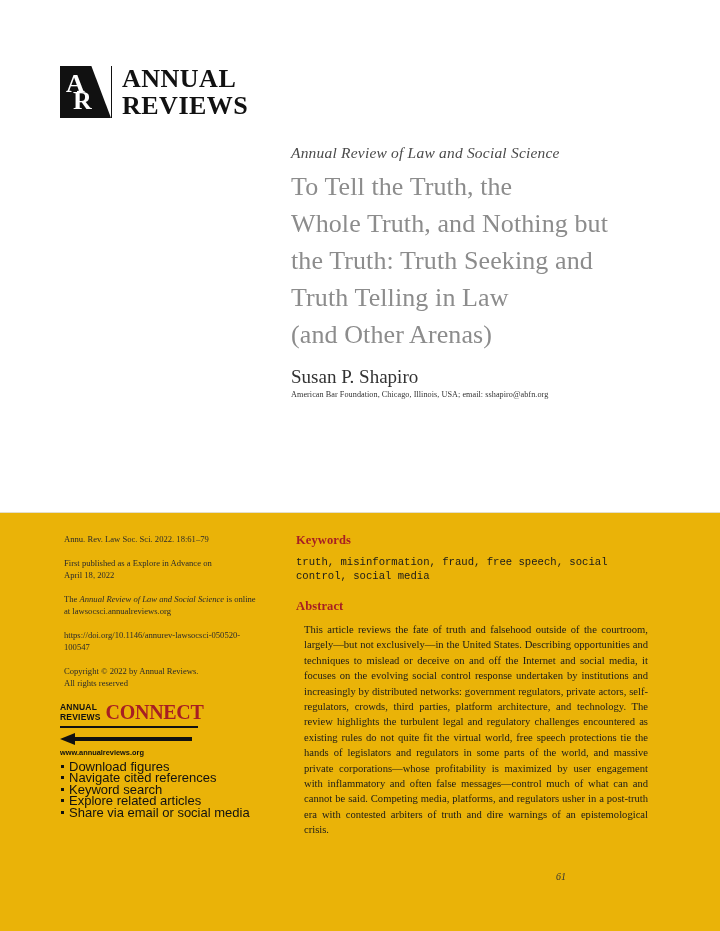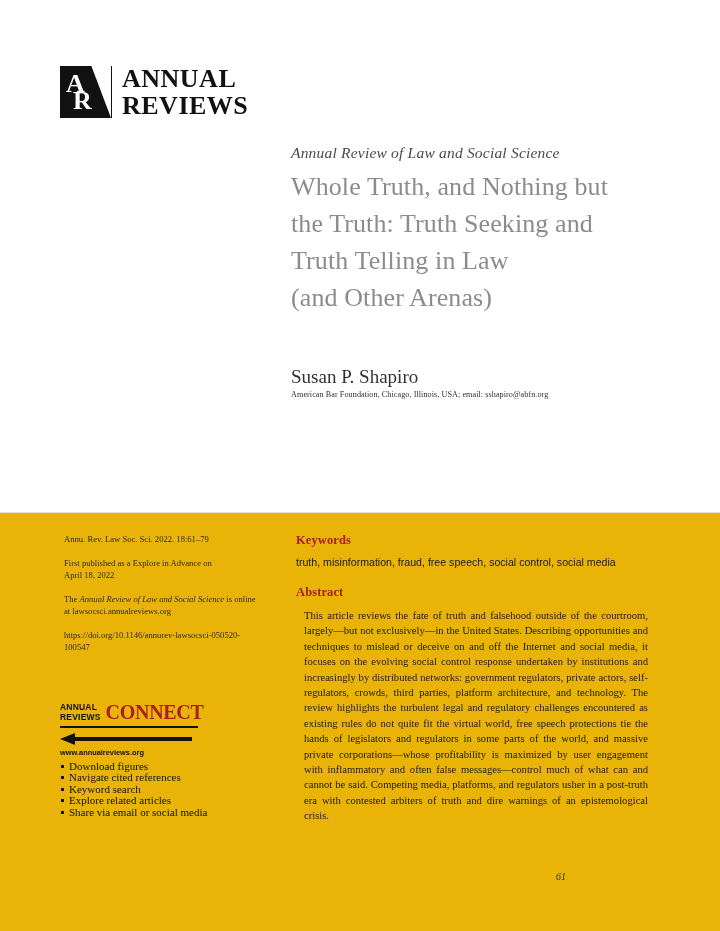--- a/index.html
+++ b/index.html
@@ -218,22 +218,22 @@
     margin-top: 3px;
     font-family: "Liberation Sans", sans-serif;
     font-size: 7.4px;
     font-weight: bold;
     color: #111111;
   }
   .connect-list {
     margin: 4px 0 0 0;
     padding: 0;
     list-style: none;
-    font-family: Liberation Serif, serif;
-    font-size: 11px;
+    font-family: Liberation Sans, sans-serif;
+    font-size: 13px;
     line-height: 11.5px;
     color: #111111;
   }
   .connect-list li {
     position: relative;
     padding-left: 9px;
   }
   .connect-list li::before {
     content: "";
     position: absolute;
@@ -252,21 +252,21 @@
   }
   .sec-head {
     font-family: "Liberation Serif", serif;
     font-weight: bold;
     font-size: 12.5px;
     color: #a71f23;
     margin: 0 0 7px 0;
     letter-spacing: 0.1px;
   }
   .keywords-text {
-    font-family: Liberation Sans, sans-serif;
+    font-family: Liberation Mono, monospace;
     font-size: 10.6px;
     line-height: 14px;
     color: #1a1a1a;
     margin: 0 0 16px 0;
   }
   .abstract-text {
     font-family: "Liberation Serif", serif;
     font-size: 10.6px;
     line-height: 15.4px;
     color: #1a1a1a;
@@ -306,20 +306,21 @@
       </div>
       <div class="logo-text">
         <div class="l1">ANNUAL</div>
         <div class="l2">REVIEWS</div>
       </div>
     </div>
 
     <div class="journal-name">Annual Review of Law and Social Science</div>
 
     <div class="paper-title">
+      <div>To Tell the Truth, the</div>
       <div>Whole Truth, and Nothing but</div>
       <div>the Truth: Truth Seeking and</div>
       <div>Truth Telling in Law</div>
       <div>(and Other Arenas)</div>
     </div>
 
     <div class="author">Susan P. Shapiro</div>
     <div class="affiliation">American Bar Foundation, Chicago, Illinois, USA; email: sshapiro@abfn.org</div>
   </div>
 
@@ -331,20 +332,24 @@
         <span>First published as a Explore in Advance on</span><br>
         <span>April 18, 2022</span>
       </p>
       <p>
         <span>The </span><i>Annual Review of Law and Social Science</i><span> is online</span><br>
         <span>at lawsocsci.annualreviews.org</span>
       </p>
       <p>
         <span>https://doi.org/10.1146/annurev-lawsocsci-050520-</span><br>
         <span>100547</span>
+      </p>
+      <p>
+        <span>Copyright © 2022 by Annual Reviews.</span><br>
+        <span>All rights reserved</span>
       </p>
     </div>
 
     <div class="connect">
       <div class="connect-head">
         <div class="connect-logo">
           <div>ANNUAL</div>
           <div>REVIEWS</div>
         </div>
         <div class="connect-word">CONNECT</div>

